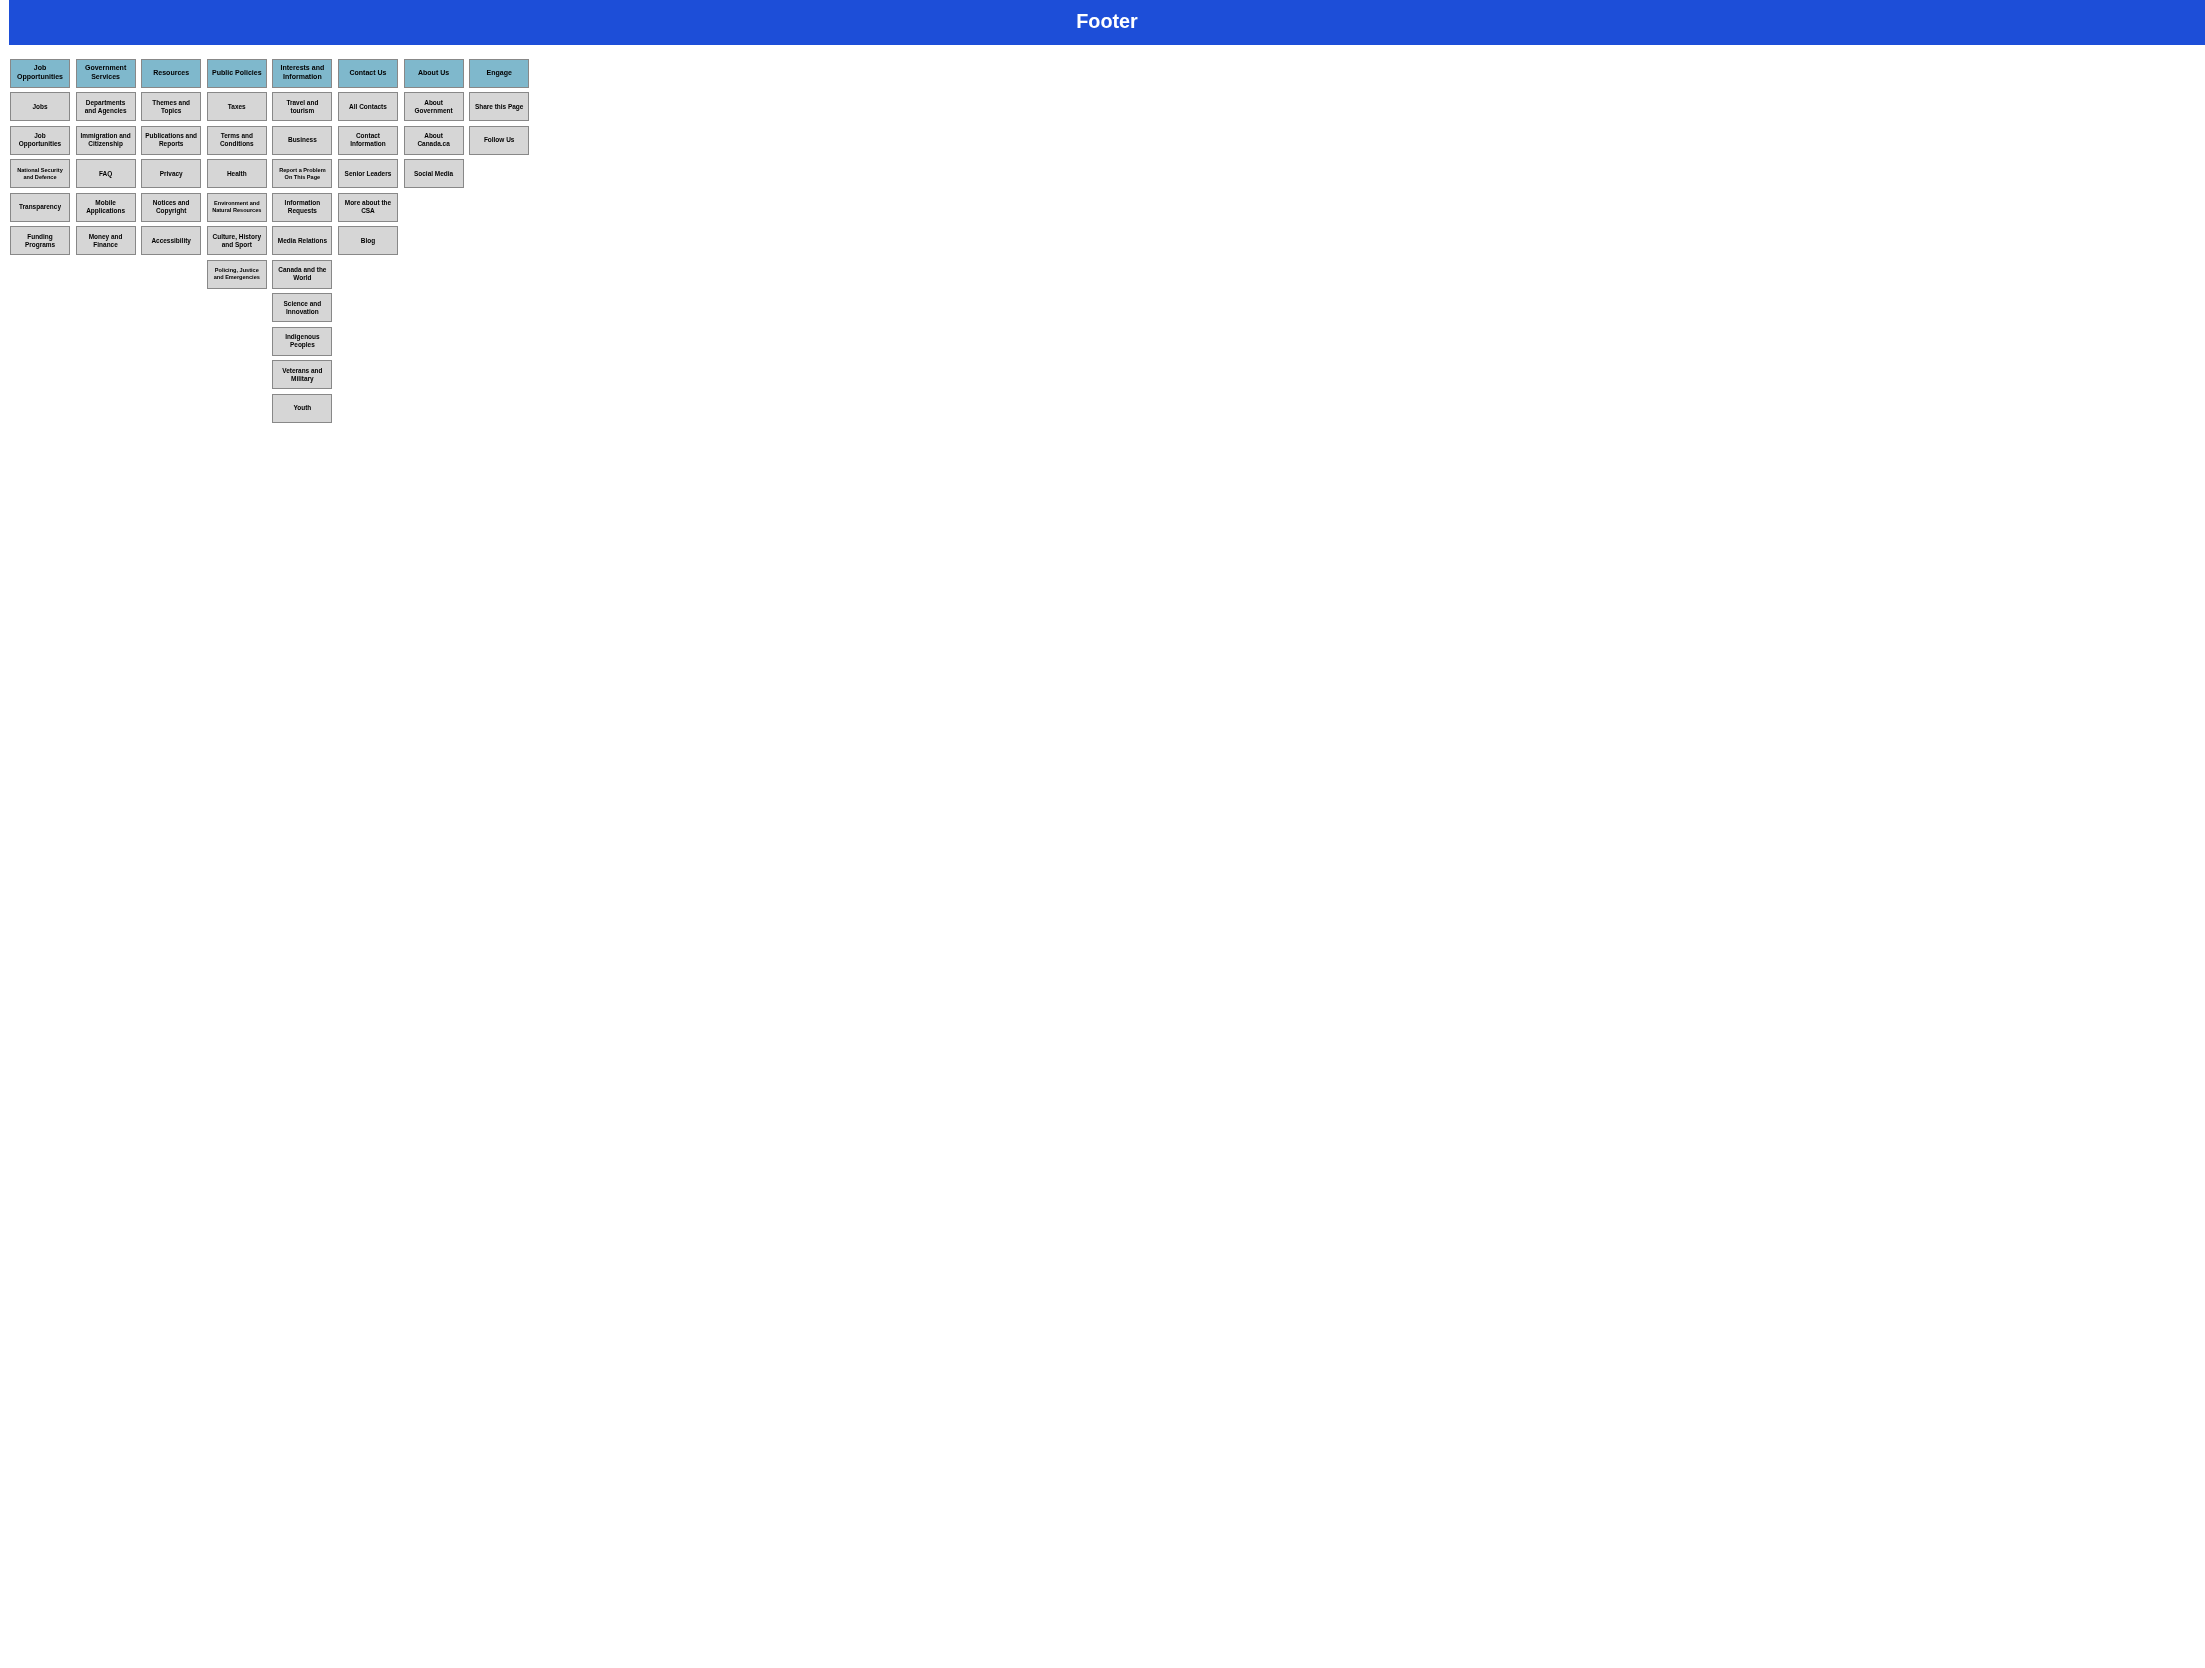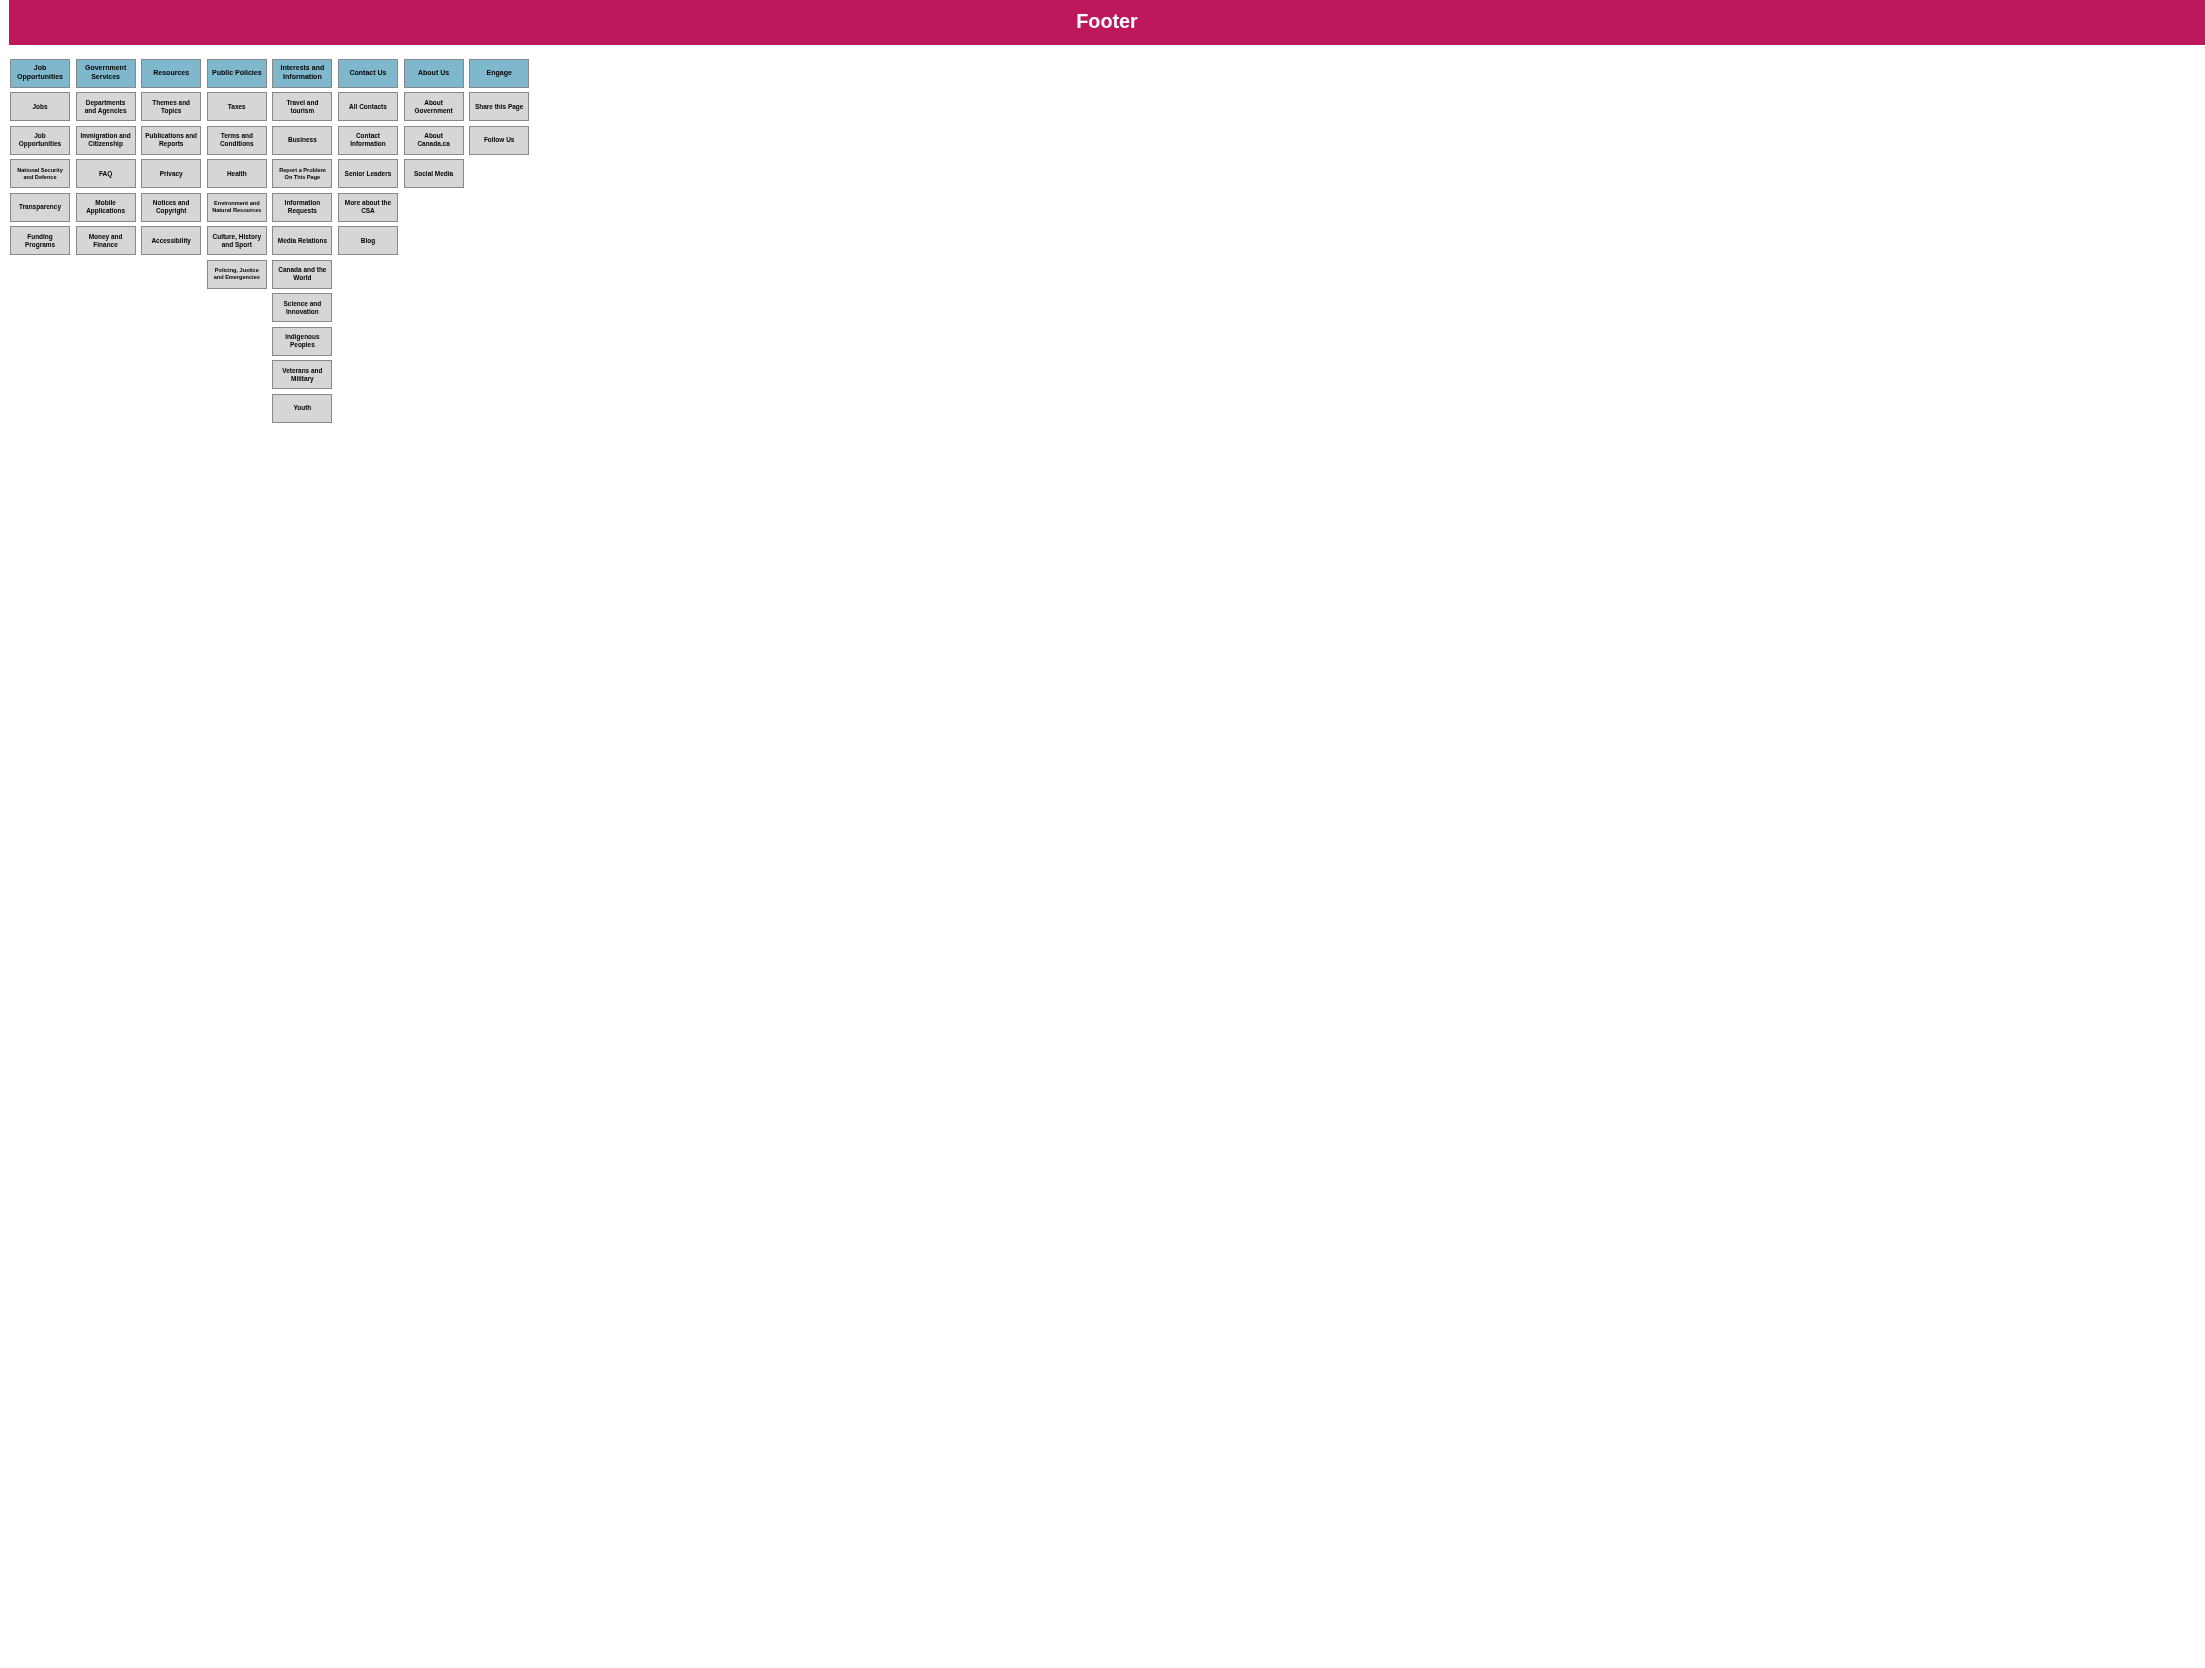--- a/index.html
+++ b/index.html
@@ -1,19 +1,19 @@
 <!DOCTYPE html>
 <html style="font-size:9px"><head>
   <meta charset="utf-8">
   <style>
     * { box-sizing: border-box; margin: 0; padding: 0; }
     body { font-family: Arial, sans-serif; background: #fff; }
 
     .header-bar {
-      background: #be185d;
+      background: #1d4ed8;
       color: #fff;
       text-align: center;
       padding: 10px 0 12.3px;
       font-size: 2.2rem;
       font-weight: bold;
       margin-left: 9px;
     }
 
     .footer-grid {
       padding: 13.4px 10px 17px;

